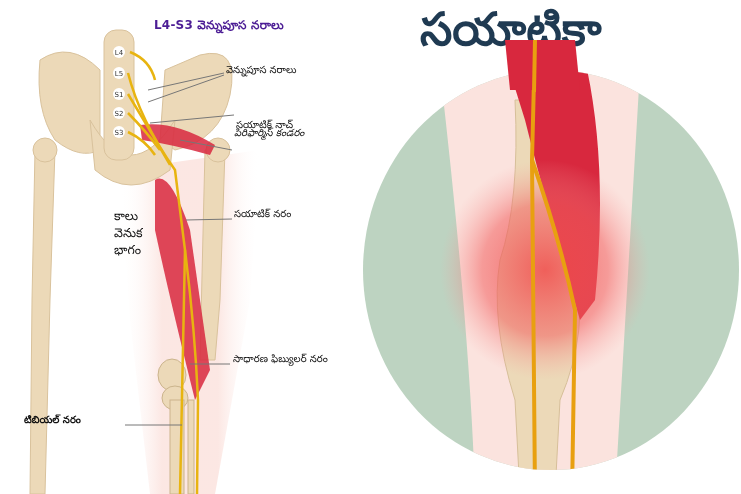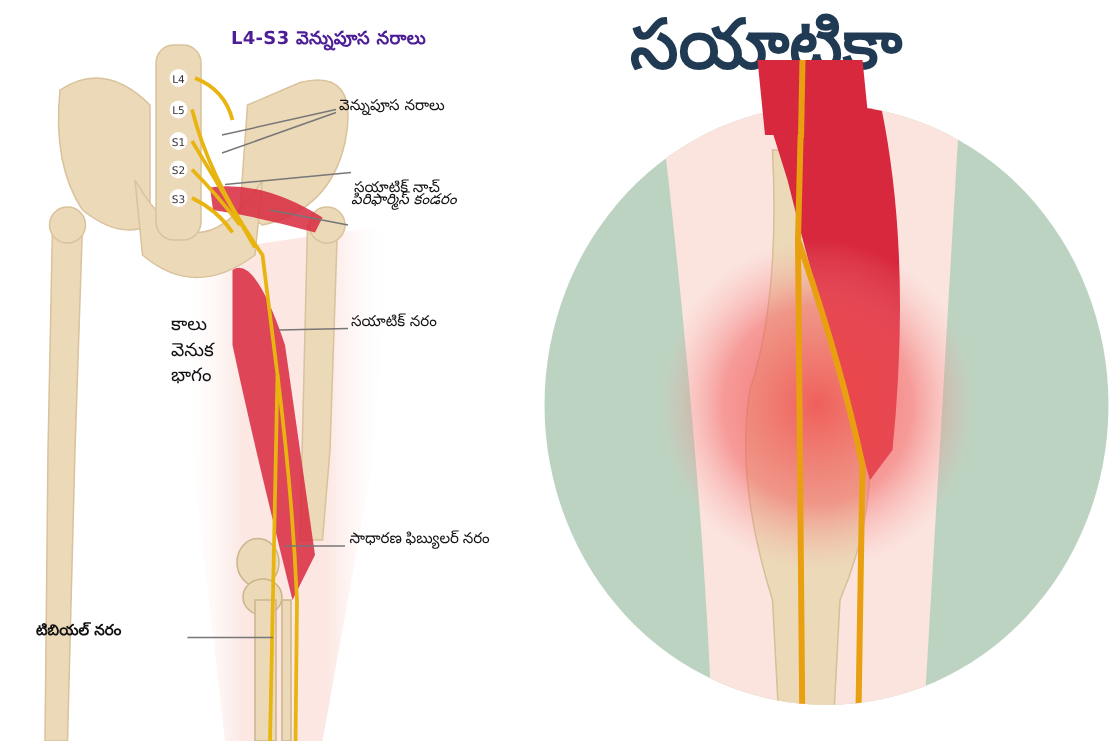--- a/index.html
+++ b/index.html
@@ -83,21 +83,21 @@
   </g>
 </svg>
 
 <div class="abs subtitle">L4-S3 వెన్నుపూస నరాలు</div>
 <div class="abs title">సయాటికా</div>
 
 <div class="abs label" style="left:226px;top:64px;">వెన్నుపూస నరాలు</div>
 <div class="abs label" style="left:236px;top:104px;margin-top:15px;">సయాటిక్ నాచ్</div>
 <div class="abs label" style="left:234px;top:127px;font-style:italic;">పిరిఫార్మిస్ కండరం</div>
 <div class="abs label" style="left:234px;top:208px;text-align:center;">సయాటిక్ నరం</div>
-<div class="abs label" style="left:233px;top:353px;font-family:Liberation Serif, serif;">సాధారణ ఫిబ్యులర్ నరం</div>
+<div class="abs label" style="left:233px;top:353px;">సాధారణ ఫిబ్యులర్ నరం</div>
 <div class="abs label" style="left:24px;top:414px;font-weight:bold;">టిబియల్ నరం</div>
 
 <div class="abs side-label">
   <div>కాలు</div>
   <div>వెనుక</div>
   <div>భాగం</div>
 </div>
 
 <svg width="741" height="494" style="pointer-events:none;">
   <defs>

